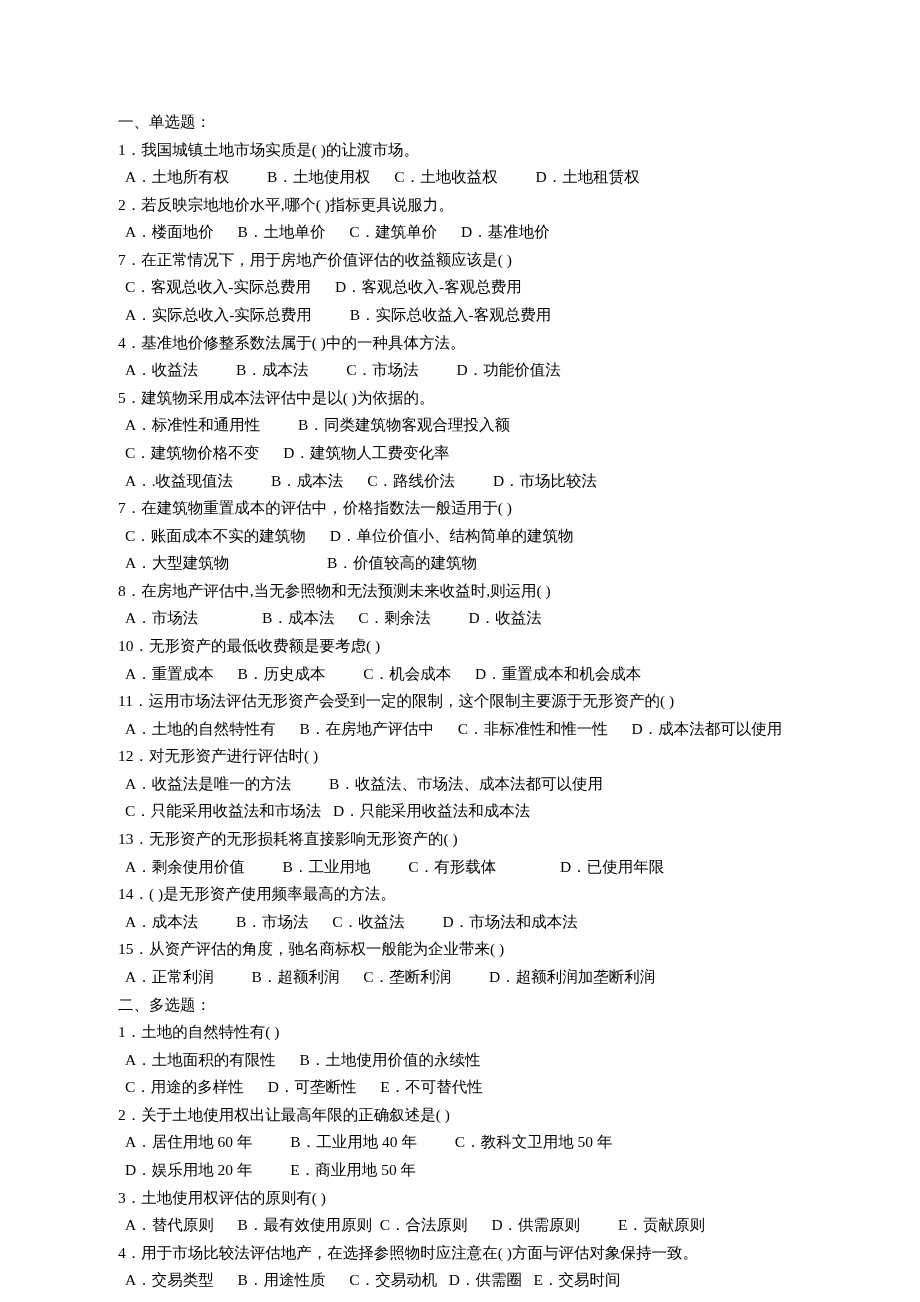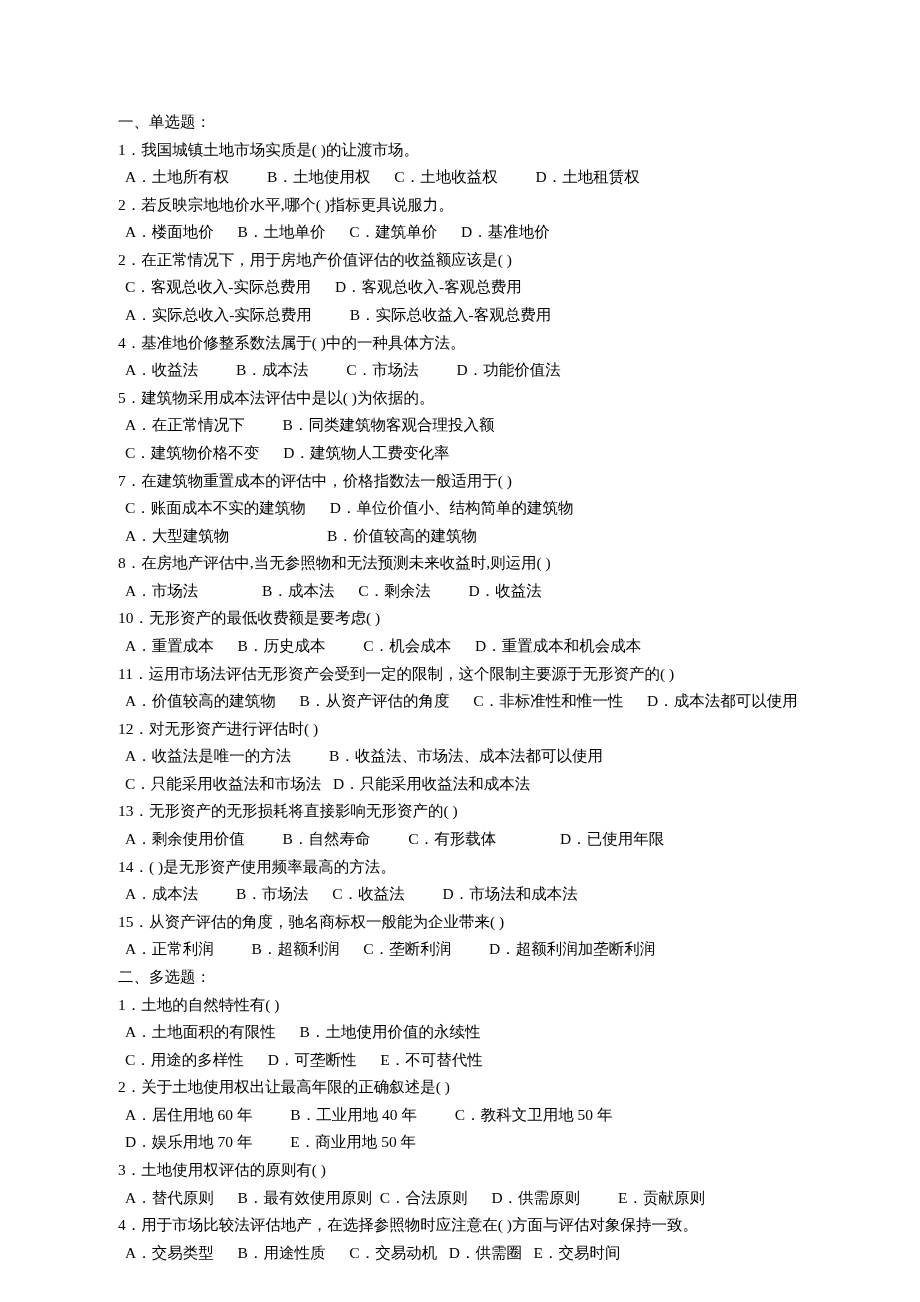--- a/index.html
+++ b/index.html
@@ -52,48 +52,54 @@
   </div>
 
   <div class="line">2．若反映宗地地价水平,哪个(    )指标更具说服力。</div>
   <div class="line opts">
     <span>A．楼面地价</span><span class="sep-s"></span>
     <span>B．土地单价</span><span class="sep-s"></span>
     <span>C．建筑单价</span><span class="sep-s"></span>
     <span>D．基准地价</span>
   </div>
 
-  <div class="line">2．在正常情况下，用于房地产价值评估的收益额应该是(    )</div>
+  <div class="line">7．在正常情况下，用于房地产价值评估的收益额应该是(    )</div>
   <div class="line opts">
     <span>C．客观总收入-实际总费用</span><span class="sep-s"></span>
     <span>D．客观总收入-客观总费用</span>
   </div>
   <div class="line opts">
     <span>A．实际总收入-实际总费用</span><span class="sep"></span>
     <span>B．实际总收益入-客观总费用</span>
   </div>
 
   <div class="line">4．基准地价修整系数法属于(    )中的一种具体方法。</div>
   <div class="line opts">
     <span>A．收益法</span><span class="sep"></span>
     <span>B．成本法</span><span class="sep"></span>
     <span>C．市场法</span><span class="sep"></span>
     <span>D．功能价值法</span>
   </div>
 
   <div class="line">5．建筑物采用成本法评估中是以(    )为依据的。</div>
   <div class="line opts">
-    <span>A．在正常情况下</span><span class="sep"></span>
+    <span>A．标准性和通用性</span><span class="sep"></span>
     <span>B．同类建筑物客观合理投入额</span>
   </div>
   <div class="line opts">
     <span>C．建筑物价格不变</span><span class="sep-s"></span>
     <span>D．建筑物人工费变化率</span>
   </div>
 
+  <div class="line opts">
+    <span>A．.收益现值法</span><span class="sep"></span>
+    <span>B．成本法</span><span class="sep-s"></span>
+    <span>C．路线价法</span><span class="sep"></span>
+    <span>D．市场比较法</span>
+  </div>
 
   <div class="line">7．在建筑物重置成本的评估中，价格指数法一般适用于(    )</div>
   <div class="line opts">
     <span>C．账面成本不实的建筑物</span><span class="sep-s"></span>
     <span>D．单位价值小、结构简单的建筑物</span>
   </div>
   <div class="line opts">
     <span>A．大型建筑物</span><span class="sep-l"></span><span class="sep"></span>
     <span>B．价值较高的建筑物</span>
   </div>
@@ -109,40 +115,40 @@
   <div class="line">10．无形资产的最低收费额是要考虑(    )</div>
   <div class="line opts">
     <span>A．重置成本</span><span class="sep-s"></span>
     <span>B．历史成本</span><span class="sep"></span>
     <span>C．机会成本</span><span class="sep-s"></span>
     <span>D．重置成本和机会成本</span>
   </div>
 
   <div class="line">11．运用市场法评估无形资产会受到一定的限制，这个限制主要源于无形资产的(    )</div>
   <div class="line opts">
-    <span>A．价值较高的建筑物</span><span class="sep-s"></span>
-    <span>B．从资产评估的角度</span><span class="sep-s"></span>
+    <span>A．土地的自然特性有</span><span class="sep-s"></span>
+    <span>B．在房地产评估中</span><span class="sep-s"></span>
     <span>C．非标准性和惟一性</span><span class="sep-s"></span>
     <span>D．成本法都可以使用</span>
   </div>
 
   <div class="line">12．对无形资产进行评估时(    )</div>
   <div class="line opts">
     <span>A．收益法是唯一的方法</span><span class="sep"></span>
     <span>B．收益法、市场法、成本法都可以使用</span>
   </div>
   <div class="line opts">
     <span>C．只能采用收益法和市场法</span>&nbsp;&nbsp;
     <span>D．只能采用收益法和成本法</span>
   </div>
 
   <div class="line">13．无形资产的无形损耗将直接影响无形资产的(    )</div>
   <div class="line opts">
     <span>A．剩余使用价值</span><span class="sep"></span>
-    <span>B．自然寿命</span><span class="sep"></span>
+    <span>B．工业用地</span><span class="sep"></span>
     <span>C．有形载体</span><span class="sep-l"></span>
     <span>D．已使用年限</span>
   </div>
 
   <div class="line">14．(    )是无形资产使用频率最高的方法。</div>
   <div class="line opts">
     <span>A．成本法</span><span class="sep"></span>
     <span>B．市场法</span><span class="sep-s"></span>
     <span>C．收益法</span><span class="sep"></span>
     <span>D．市场法和成本法</span>
@@ -169,21 +175,21 @@
     <span>E．不可替代性</span>
   </div>
 
   <div class="line">2．关于土地使用权出让最高年限的正确叙述是(    )</div>
   <div class="line opts">
     <span>A．居住用地 60 年</span><span class="sep"></span>
     <span>B．工业用地 40 年</span><span class="sep"></span>
     <span>C．教科文卫用地 50 年</span>
   </div>
   <div class="line opts">
-    <span>D．娱乐用地 70 年</span><span class="sep"></span>
+    <span>D．娱乐用地 20 年</span><span class="sep"></span>
     <span>E．商业用地 50 年</span>
   </div>
 
   <div class="line">3．土地使用权评估的原则有(    )</div>
   <div class="line opts">
     <span>A．替代原则</span><span class="sep-s"></span>
     <span>B．最有效使用原则</span>&nbsp;
     <span>C．合法原则</span><span class="sep-s"></span>
     <span>D．供需原则</span><span class="sep"></span>
     <span>E．贡献原则</span>

